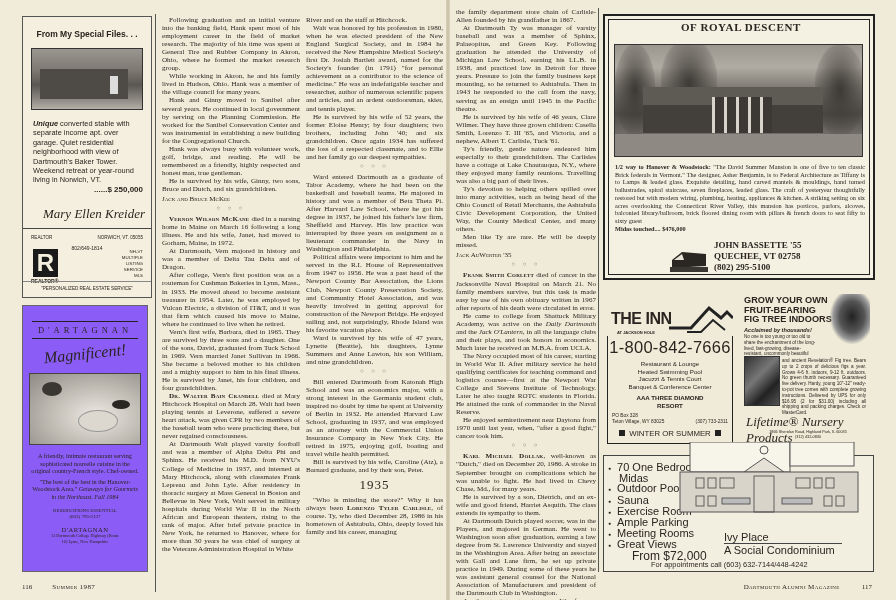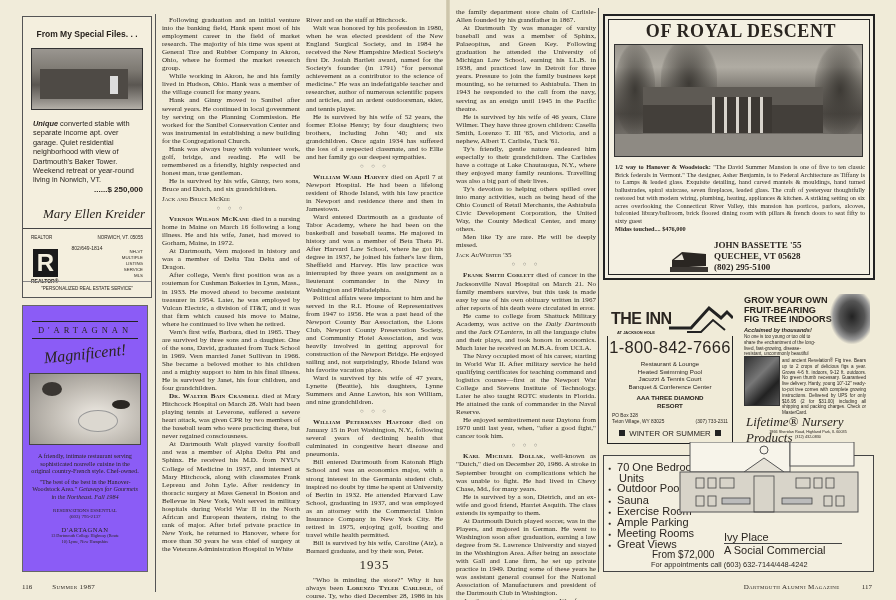--- a/index.html
+++ b/index.html
@@ -54,21 +54,21 @@
 
   .folio { position: absolute; font-size: 7px; bottom: 9px; }
   .folio.left { left: 22px; }
   .folio.left .mag { margin-left: 20px; font-variant: small-caps; letter-spacing: 0.4px; }
   .folio.right { right: 24px; }
   .folio.right .mag { margin-right: 22px; font-variant: small-caps; letter-spacing: 0.4px; }
 
   .vrule { position: absolute; top: 14px; width: 1px; height: 578px; background: #555; }
   .royal-outer { position: absolute; left: 603px; top: 14px; width: 272px; height: 266px; border: 2px solid #222; background: #f4f0e2; }
   .royal-outer::before { content: ""; position: absolute; inset: 3px; border: 1px solid #222; }
-  .royal-title { position: absolute; left: 603px; top: 21px; width: 276px; text-align: center; font-size: 18px; font-weight: bold; letter-spacing: 0.6px; font-family: "Liberation Serif", serif; }
+  .royal-title { position: absolute; left: 603px; top: 21px; width: 276px; text-align: center; font-size: 11px; font-weight: bold; letter-spacing: 0.6px; font-family: "Liberation Serif", serif; }
   .royal-photo { position: absolute; left: 614px; top: 44px; width: 249px; height: 113px; background: linear-gradient(180deg,#9b978f 0%,#b0aca3 20%,#7a766f 40%,#4f4b46 62%,#6d6963 78%,#8c8880 100%); border: 1px solid #333; overflow: hidden; }
   .royal-photo .roof { position: absolute; left: 28px; top: 42px; width: 180px; height: 18px; background: #5e5a54; }
   .royal-photo .wall { position: absolute; left: 28px; top: 60px; width: 180px; height: 28px; background: #433f3a; }
   .royal-photo .porch { position: absolute; left: 97px; top: 52px; width: 60px; height: 36px; background: repeating-linear-gradient(90deg,#d8d4cc 0 3px,#3c3833 3px 12px); }
   .royal-photo .tree { position: absolute; width: 40px; height: 90px; background: radial-gradient(ellipse,#3d3a35 0%,rgba(61,58,53,0.2) 70%,transparent 75%); }
   .royal-photo .lawn { position: absolute; left: 0; bottom: 0; width: 100%; height: 22px; background: #8e8a83; }
   .royal-body { position: absolute; left: 615px; top: 163px; width: 250px; font-size: 6.25px; line-height: 7.7px; text-align: justify; }
   .royal-body b { font-weight: bold; }
   .royal-contact { position: absolute; left: 714px; top: 240px; font-size: 9px; line-height: 11px; font-weight: bold; }
   .royal-bridge { position: absolute; left: 670px; top: 250px; width: 38px; height: 22px; }
@@ -98,21 +98,21 @@
   .fig .baddr { position: absolute; left: 4px; top: 138px; width: 124px; text-align: center; font-family: "Liberation Sans", sans-serif; font-size: 3.8px; line-height: 5px; }
 
   
   .ivy { position: absolute; left: 603px; top: 455px; width: 271px; height: 117px; border: 1px solid #444; background: #f3efe0; }
   .ivy ul { list-style: none; position: absolute; left: 4px; top: 6px; font-family: "Liberation Sans", sans-serif; font-size: 11px; line-height: 10.2px; }
   .ivy li::before { content: "\25CF"; font-size: 5px; margin-right: 6px; vertical-align: 1px; }
   .ivy li .ind { display: block; padding-left: 11px; }
   .ivy .bldg { position: absolute; left: 74px; top: -14px; width: 188px; height: 78px; }
   .ivy .name { position: absolute; left: 120px; top: 75px; font-family: "Liberation Sans", sans-serif; font-size: 11px; border-bottom: 1px solid #444; width: 118px; }
   .ivy .tag { position: absolute; left: 120px; top: 88px; font-family: "Liberation Sans", sans-serif; font-size: 11px; }
-  .ivy .price { position: absolute; left: 24px; top: 93px; font-family: "Liberation Sans", sans-serif; font-size: 10px; padding-left: 24px; }
+  .ivy .price { position: absolute; left: 4px; top: 93px; font-family: "Liberation Sans", sans-serif; font-size: 12px; padding-left: 24px; }
   .ivy .appt { position: absolute; left: 47px; top: 104px; font-family: "Liberation Sans", sans-serif; font-size: 7.4px; }
 </style>
 </head>
 <body>
 
 <div class="page page-left"></div>
 <div class="page page-right"></div>
 <div class="gutter"></div>
 
 <div class="ad kreider">
@@ -178,26 +178,24 @@
   <p>Vern's first wife, Barbara, died in 1965. They are survived by three sons and a daughter. One of the sons, David, graduated from Tuck School in 1969. Vern married Janet Sullivan in 1966. She became a beloved mother to his children and a mighty support to him in his final illness. He is survived by Janet, his four children, and four grandchildren.</p>
   <p><span class="sc">Dr. </span><span class="sc">Walter Bain Crandell</span><span> died at Mary Hitchcock Hospital on March 28. Walt had been playing tennis at Leverone, suffered a severe heart attack, was given CPR by two members of the baseball team who were practicing there, but never regained consciousness.</span></p>
   <p>At Dartmouth Walt played varsity football and was a member of Alpha Delta Phi and Sphinx. He received his M.D. from NYU's College of Medicine in 1937, and interned at Mary Hitchcock, along with classmates Frank Lepreau and John Lyle. After residency in thoracic surgery at Mass General in Boston and Bellevue in New York, Walt served in military hospitals during World War II in the North African and European theaters, rising to the rank of major. After brief private practice in New York, he returned to Hanover, where for more than 30 years he was chief of surgery at the Veterans Administration Hospital in White</p>
 </div>
 
 <div class="col" style="left:306px; top:16px; width:137px;">
   <p class="noind">River and on the staff at Hitchcock.</p>
   <p>Walt was honored by his profession in 1980, when he was elected president of the New England Surgical Society, and in 1984 he received the New Hampshire Medical Society's first Dr. Josiah Bartlett award, named for the Society's founder (in 1791) "for personal achievement as a contributor to the science of medicine." He was an indefatigable teacher and researcher, author of numerous scientific papers and articles, and an ardent outdoorsman, skier, and tennis player.</p>
   <p>He is survived by his wife of 52 years, the former Eloise Henry; by four daughters; two brothers, including John '40; and six grandchildren. Once again 1934 has suffered the loss of a respected classmate, and to Ellie and her family go our deepest sympathies.</p>
   <div class="dots">○ ○ ○</div>
-  <p><span class="sc">William Ward Harvey</span><span> died on April 7 at Newport Hospital. He had been a lifelong resident of Rhode Island, with his law practice in Newport and residence there and then in Jamestown.</span></p>
   <p>Ward entered Dartmouth as a graduate of Tabor Academy, where he had been on the basketball and baseball teams. He majored in history and was a member of Beta Theta Pi. After Harvard Law School, where he got his degree in 1937, he joined his father's law firm, Sheffield and Harvey. His law practice was interrupted by three years on assignment as a lieutenant commander in the Navy in Washington and Philadelphia.</p>
   <p>Political affairs were important to him and he served in the R.I. House of Representatives from 1947 to 1956. He was a past head of the Newport County Bar Association, the Lions Club, Newport County Preservation Society, and Community Hotel Association, and was heavily involved in getting approval for construction of the Newport Bridge. He enjoyed sailing and, not surprisingly, Rhode Island was his favorite vacation place.</p>
   <p>Ward is survived by his wife of 47 years, Lynette (Beattie), his daughters, Lynne Summers and Anne Lawton, his son William, and nine grandchildren.</p>
   <div class="dots">○ ○ ○</div>
-  <p><span class="sc">William Petermann Hastorf</span><span> died on January 15 in Port Washington, N.Y., following several years of declining health that culminated in congestive heart disease and pneumonia.</span></p>
   <p>Bill entered Dartmouth from Katonah High School and was an economics major, with a strong interest in the Germania student club, inspired no doubt by time he spent at University of Berlin in 1932. He attended Harvard Law School, graduating in 1937, and was employed as an attorney with the Commercial Union Insurance Company in New York City. He retired in 1975, enjoying golf, boating and travel while health permitted.</p>
   <p>Bill is survived by his wife, Caroline (Atz), a Barnard graduate, and by their son, Peter.</p>
   <div class="year">1935</div>
   <p><span>"Who is minding the store?" Why it has always been </span><span class="sc">Lorenzo Tyler Carlisle</span><span>, of course. Ty, who died December 28, 1986 in his hometown of Ashtabula, Ohio, deeply loved his family and his career, managing</span></p>
 </div>
 
 <div class="folio left"><span>116</span><span class="mag">Summer 1987</span></div>
 
 <div class="col" style="left:456px; top:8px; width:140px;">
   <p class="noind">the family department store chain of Carlisle-Allen founded by his grandfather in 1867.</p>
@@ -233,21 +231,21 @@
   <div class="lawn"></div>
 </div>
 <div class="royal-body"><b>1/2 way to Hanover &amp; Woodstock:</b><span> "The David Summer Mansion is one of five to ten classic Brick federals in Vermont." The designer, Asher Benjamin, is to Federal Architecture as Tiffany is to Lamps &amp; leaded glass. Exquisite detailing, hand carved mantels &amp; mouldings, hand turned ballustrades, spiral staircase, seven fireplaces, leaded glass. The craft of yesteryear thoughtfully restored but with modern wiring, plumbing, heating, appliances &amp; kitchen. A striking setting on six acres overlooking the Connecticut River Valley, this mansion has porticos, parlors, alcoves, balconied library/ballroom, brick floored dining room with pillars &amp; french doors to seat fifty to sixty guest</span><br><b>Midas touched.... $476,000</b></div>
 <svg class="royal-bridge" viewBox="0 0 38 22">
   <polygon points="2,10 12,2 36,4 36,16 2,18" fill="#2a2622"></polygon>
   <polygon points="4,10 12,4 14,10" fill="#e8e4d8"></polygon>
   <rect x="0" y="17" width="38" height="5" fill="#3a3632"></rect>
 </svg>
 <div class="royal-contact">
   <div>JOHN BASSETTE '55</div>
-  <div>QUECHEE, VT 05628</div>
+  <div>QUECHEE, VT 02758</div>
   <div>(802) 295-5100</div>
 </div>
 
 <div class="inn">
   <div class="logo">THE INN</div>
   <div class="sub">AT JACKSON HOLE</div>
   <svg class="mtn" viewBox="0 0 64 30">
     <polyline points="0,24 22,24 40,4 52,14 58,8 64,14" fill="none" stroke="#222" stroke-width="3"></polyline>
     <polyline points="18,28 32,28 44,16 56,26" fill="none" stroke="#222" stroke-width="2"></polyline>
   </svg>
@@ -287,21 +285,21 @@
   <div class="t2">and ancient Revelation® Fig tree. Bears up to 2 crops of delicious figs a year. Grows 4-6 ft. indoors, 9-12 ft. outdoors. No green thumb necessary. Guaranteed live delivery. Hardy, young 10"-12" ready-to-pot tree comes with complete growing instructions. Delivered by UPS for only $16.95 (2 for $31.00) including all shipping and packing charges. Check or MasterCard.</div>
   <div class="brand">Lifetime® Nursery Products</div>
   <div class="baddr">
     <div>1866 Sheridan Road, Highland Park, IL 60035</div>
     <div>(312) 432-0830</div>
   </div>
 </div>
 
 <div class="ivy">
   <ul>
-    <li><span>70 One Bedroom</span><span class="ind">Units</span></li>
+    <li><span>70 One Bedroom</span><span class="ind">Midas</span></li>
     <li>Outdoor Pool</li>
     <li>Sauna</li>
     <li>Exercise Room</li>
     <li>Ample Parking</li>
     <li>Meeting Rooms</li>
     <li>Great Views</li>
   </ul>
   <svg class="bldg" viewBox="0 0 188 78">
     <rect x="12" y="0" width="100" height="30" fill="#f7f4ea" stroke="#555"></rect>
     <rect x="112" y="0" width="64" height="24" fill="#f7f4ea" stroke="#555"></rect>
@@ -318,18 +316,18 @@
       <rect x="18" y="54" width="8" height="10"></rect>
         <rect x="30" y="54" width="8" height="10"></rect>
       <rect x="146" y="54" width="8" height="10"></rect>
         <rect x="158" y="54" width="8" height="10"></rect>
       <rect x="76" y="34" width="20" height="36"></rect>
       <rect x="44" y="56" width="28" height="6" fill="#bbb"></rect>
         <rect x="104" y="56" width="30" height="6" fill="#bbb"></rect>
     </g>
   </svg>
   <div class="name">Ivy Place</div>
-  <div class="tag">A Social Commercial</div>
+  <div class="tag">A Social Condominium</div>
   <div class="price">From $72,000</div>
   <div class="appt">For appointments call (603) 632-7144/448-4242</div>
 </div>
 
 <div class="folio right"><span class="mag">Dartmouth Alumni Magazine</span><span>117</span></div>
 
 </body></html>

